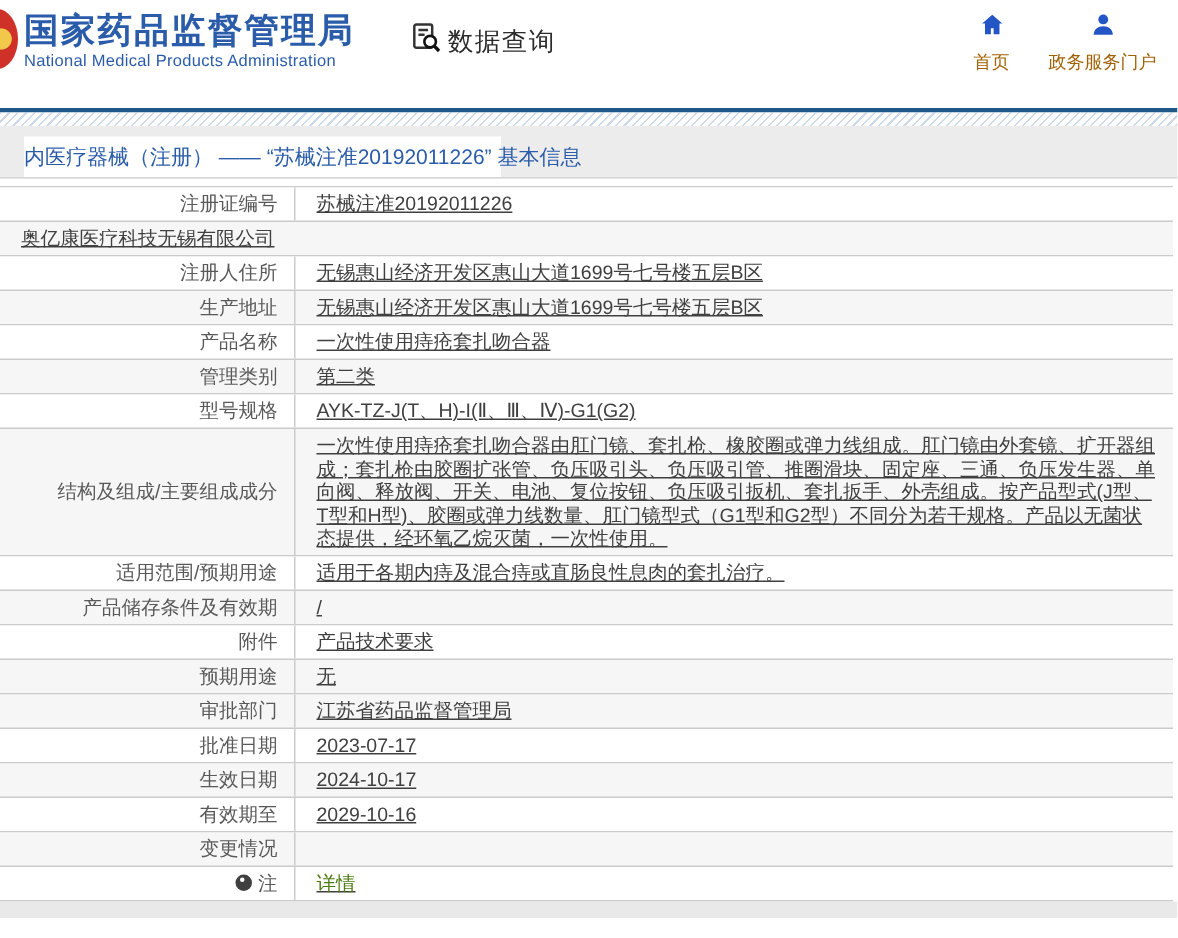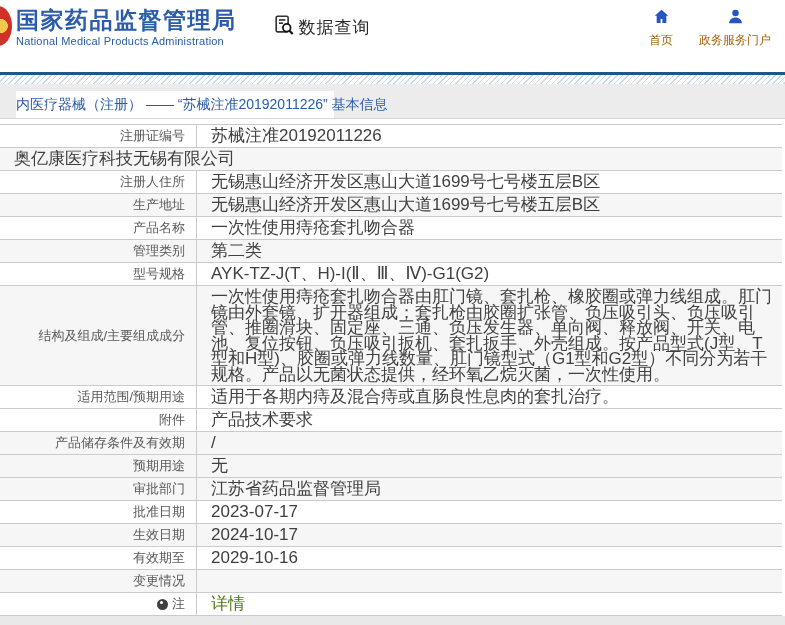--- a/index.html
+++ b/index.html
@@ -31,21 +31,21 @@
 
   .gap { height:5px; background:#fff; }
 
   
   .info-table { width:782px; border-top:1px solid #cbcbcb; }
   .row { display:flex; align-items:center; border-bottom:1px solid #cbcbcb; min-height:23px; background:#fff; }
   .row.alt { background:#f6f6f6; }
   .cell-label { flex:0 0 197px; display:flex; justify-content:flex-end; align-items:center; gap:4px;
                 padding-right:11px; border-right:1px solid #cbcbcb; align-self:stretch;
                 font-size:13px; color:#595959; }
-  .cell-value { flex:1; padding:3px 10px 3px 14px; font-size:17px; color:#404040; line-height:15.5px; }
+  .cell-value { flex:1; padding:3px 10px 3px 14px; font-size:13px; color:#404040; line-height:15.5px;text-decoration:underline; }
   .row.tall { min-height:70px; }
   .note-dot { display:none; width:11px; height:11px; border-radius:50%; background:#3f3f3f; position:relative; }
   .note-dot i { position:absolute; left:3px; top:2px; width:3px; height:3px; border-radius:50%; background:#fff; }
   a.link { color:#4d7c0f; text-decoration:none; cursor:pointer; }
 
   .footer-strip { height:11px; background:#e9e9e9; }
 </style>
 </head>
 <body>
 
@@ -152,33 +152,33 @@
     </div>
     <div class="cell-value">一次性使用痔疮套扎吻合器由肛门镜、套扎枪、橡胶圈或弹力线组成。肛门镜由外套镜、扩开器组成；套扎枪由胶圈扩张管、负压吸引头、负压吸引管、推圈滑块、固定座、三通、负压发生器、单向阀、释放阀、开关、电池、复位按钮、负压吸引扳机、套扎扳手、外壳组成。按产品型式(J型、T型和H型)、胶圈或弹力线数量、肛门镜型式（G1型和G2型）不同分为若干规格。产品以无菌状态提供，经环氧乙烷灭菌，一次性使用。</div>
   </div>
     <div class="row">
     <div class="cell-label">
 
       <span>适用范围/预期用途</span>
     </div>
     <div class="cell-value">适用于各期内痔及混合痔或直肠良性息肉的套扎治疗。</div>
   </div>
+    <div class="row alt">
+    <div class="cell-label">
+
+      <span>产品储存条件及有效期</span>
+    </div>
+    <div class="cell-value">/</div>
+  </div>
     <div class="row">
     <div class="cell-label">
 
       <span>附件</span>
     </div>
     <div class="cell-value">产品技术要求</div>
-  </div>
-    <div class="row alt">
-    <div class="cell-label">
-
-      <span>产品储存条件及有效期</span>
-    </div>
-    <div class="cell-value">/</div>
   </div>
     <div class="row alt">
     <div class="cell-label">
 
       <span>预期用途</span>
     </div>
     <div class="cell-value">无</div>
   </div>
     <div class="row alt">
     <div class="cell-label">

